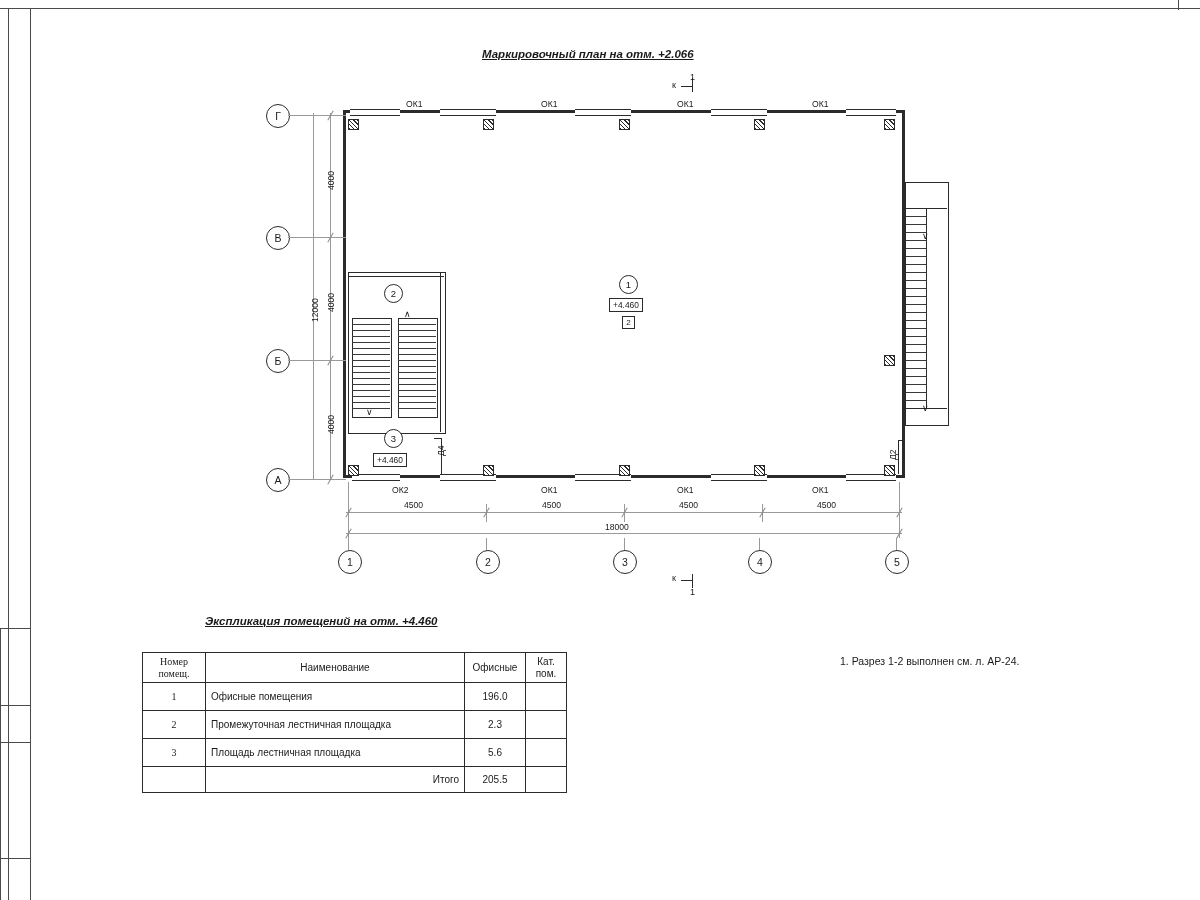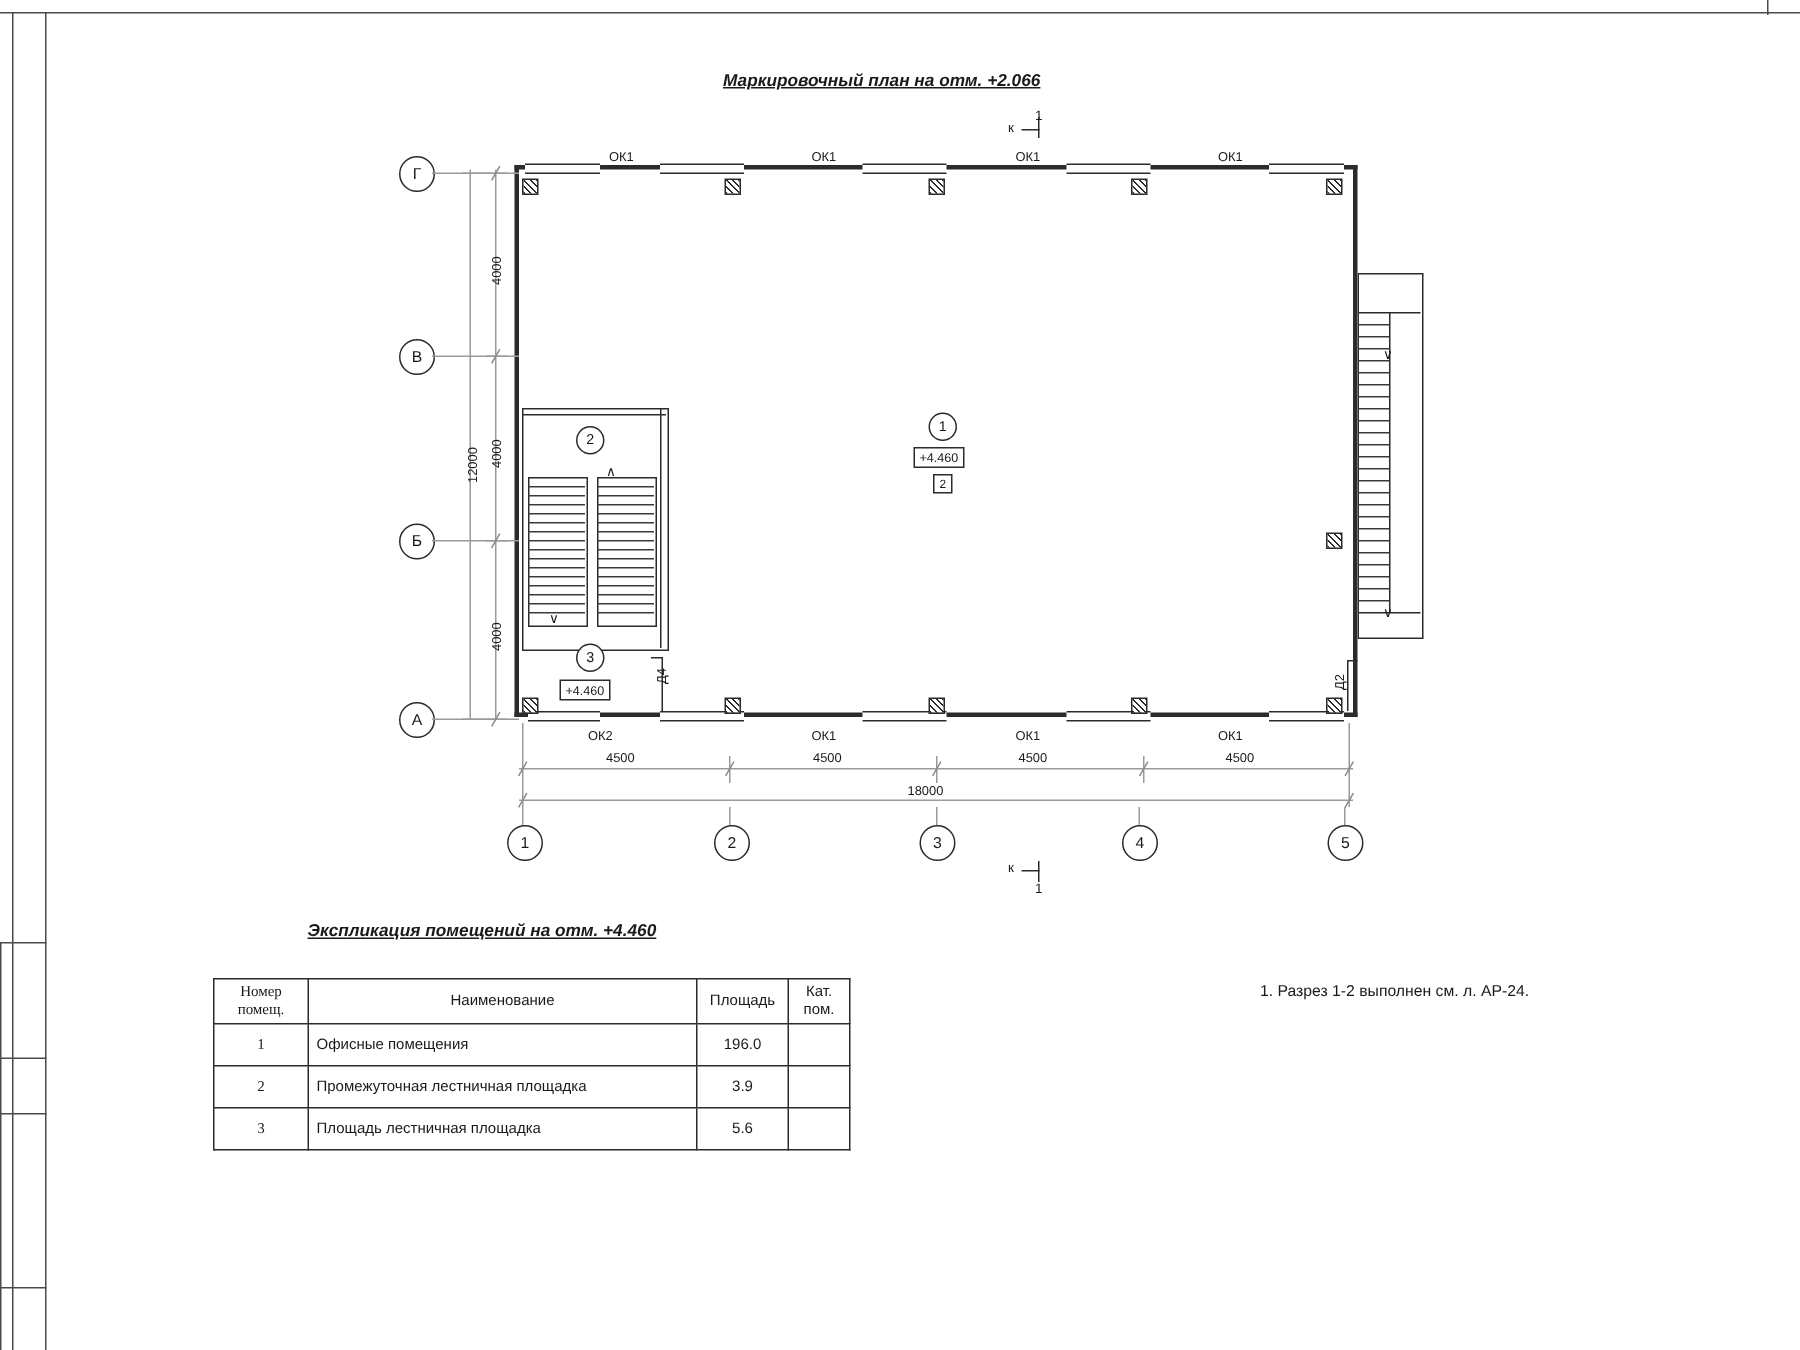--- a/index.html
+++ b/index.html
@@ -308,44 +308,50 @@
   <div class="plan-title" style="left:205px;top:615px;">Экспликация помещений на отм. +4.460</div>
 
   <table class="expl" style="left:142px;top:652px;">
     <thead>
       <tr>
         <th class="c-num">
           <span>Номер</span><br>
           <span>помещ.</span>
         </th>
         <th class="c-name">Наименование</th>
-        <th class="c-area">Площадь</th>
+        <th class="c-area">Офисные</th>
         <th class="c-kat">
           <span>Кат.</span><br>
           <span>пом.</span>
         </th>
       </tr>
     </thead>
     <tbody>
       <tr style="height:28px;">
         <td class="c-num">1</td>
         <td class="c-name">Офисные помещения</td>
         <td class="c-area">196.0</td>
         <td class="c-kat"></td>
       </tr>
       <tr style="height:28px;">
         <td class="c-num">2</td>
         <td class="c-name">Промежуточная лестничная площадка</td>
-        <td class="c-area">3.9</td>
+        <td class="c-area">2.3</td>
         <td class="c-kat"></td>
       </tr>
       <tr style="height:28px;">
         <td class="c-num">3</td>
         <td class="c-name">Площадь лестничная площадка</td>
         <td class="c-area">5.6</td>
         <td class="c-kat"></td>
       </tr>
+      <tr style="height:26px;">
+        <td class="c-num"></td>
+        <td class="c-name total-label">Итого</td>
+        <td class="c-area">205.5</td>
+        <td class="c-kat"></td>
+      </tr>
     </tbody>
   </table>
 
   <div class="note" style="left:840px;top:655px;">1. Разрез 1-2 выполнен см. л. АР-24.</div>
 
 </div>
 
 </body></html>

